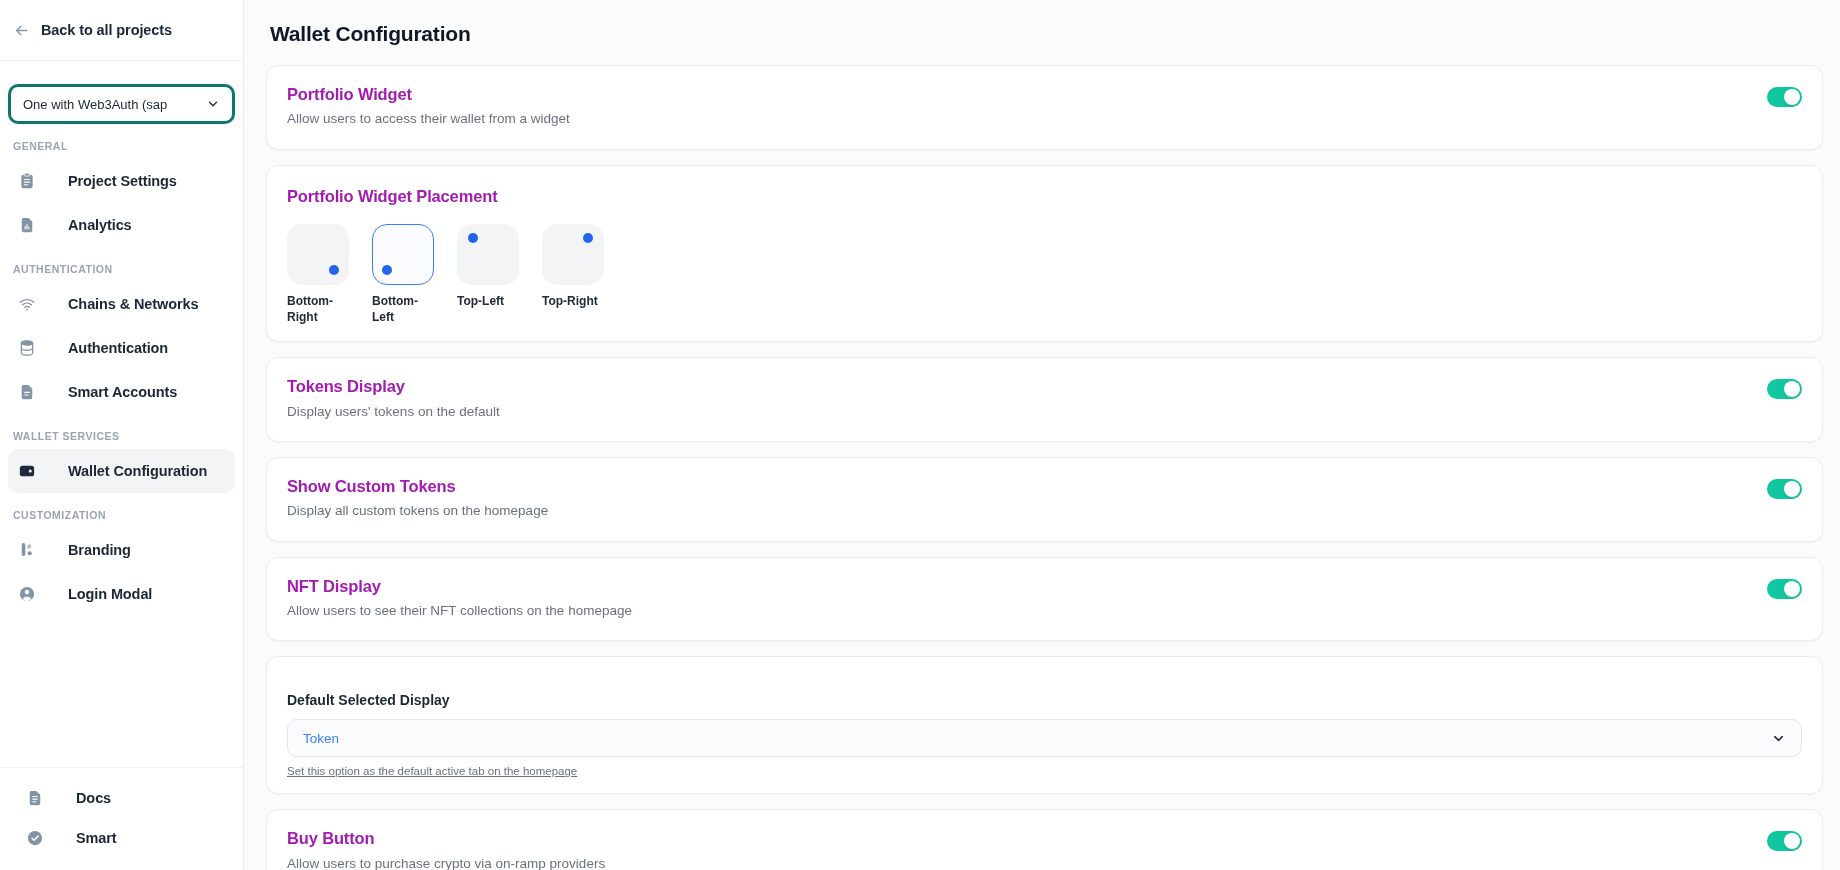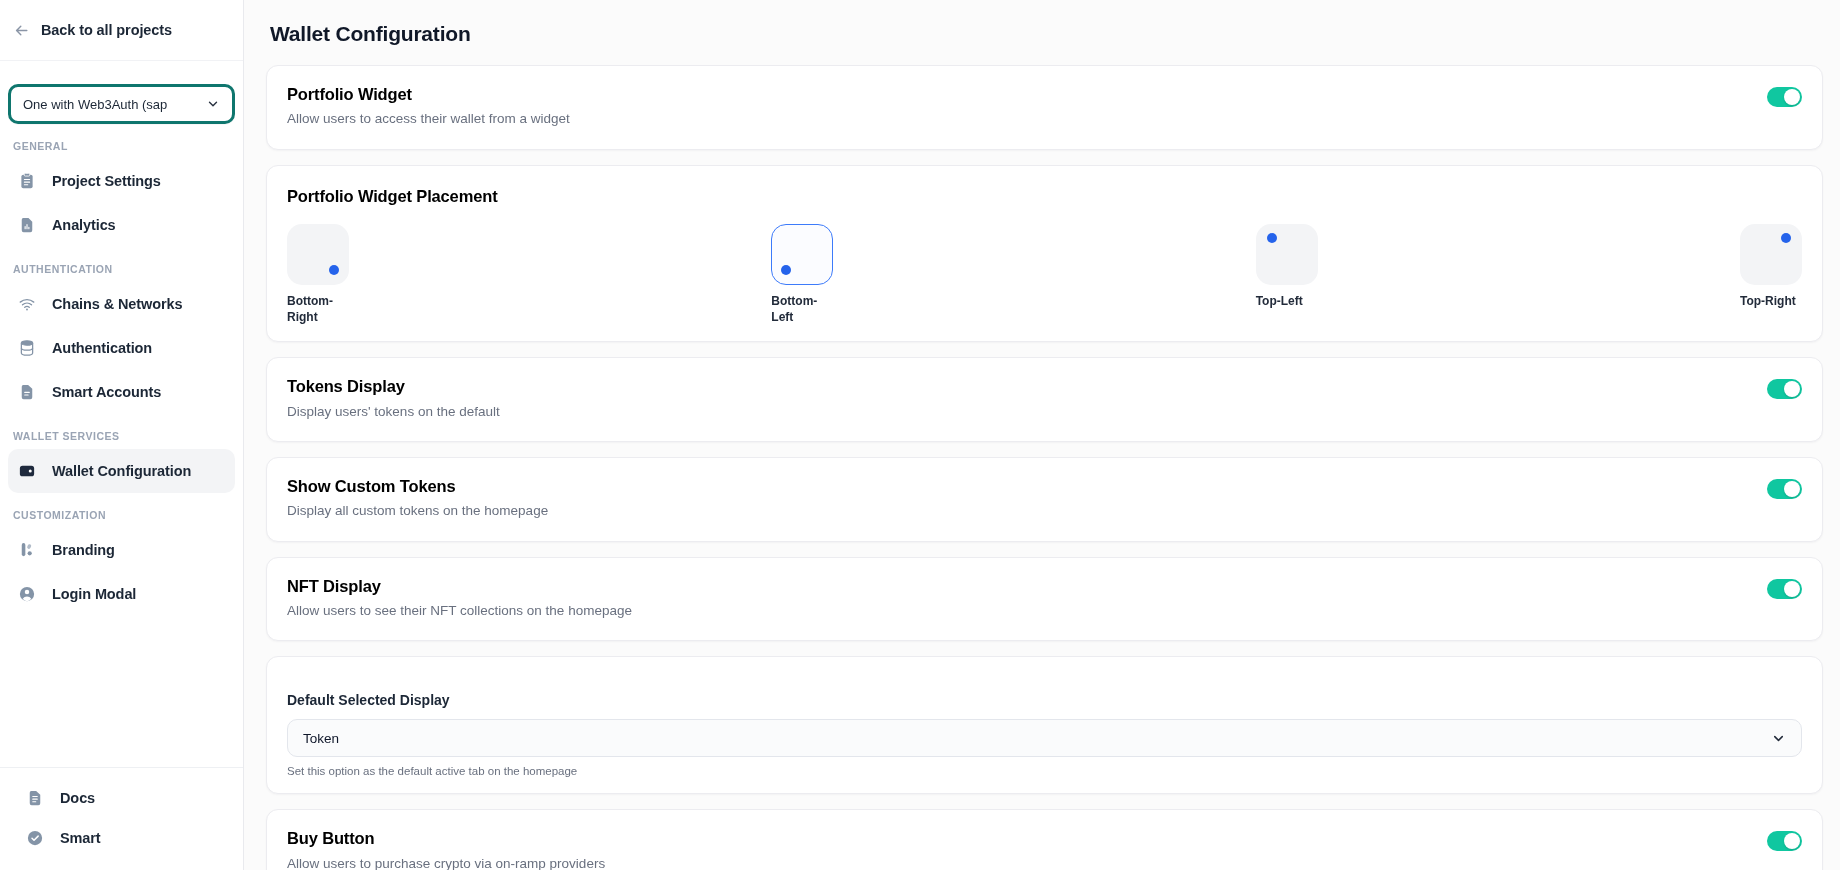--- a/index.html
+++ b/index.html
@@ -17,66 +17,66 @@
   .icon svg { display:block; }
 
   .project-select { margin:23px 8px 0; height:40px; border:3px solid #0f766e; border-radius:10px;
     background:#fff; display:flex; align-items:center; padding:0 12px; gap:8px; cursor:pointer;
     box-shadow:0 1px 1px rgba(16,24,40,.03); }
   .project-select .value { font-size:13px; color:#1c2736; white-space:nowrap; overflow:hidden; flex:1; }
 
   .section-label { padding:16px 13px 7px; font-size:10.5px; font-weight:700; color:#9aa4b4;
     letter-spacing:.5px; }
   .nav-item { height:44px; margin:0 8px; padding:0 10px; border-radius:10px;
-    display:flex; align-items:center; gap:16px; cursor:pointer; }
+    display:flex; align-items:center; gap:32px; cursor:pointer; }
   .nav-item .nav-label { font-size:14.5px; font-weight:600; color:#1c2736; letter-spacing:-0.1px; }
   .nav-item.active { background:#f3f4f6; }
   .nav-item.active .nav-label { font-weight:700; }
 
   .sb-footer { margin-top:auto; border-top:1px solid #eef0f3; padding:10px 8px 12px; }
   .sb-footer .nav-item { height:40px; }
 
   
   .main { flex:1; background:#fbfbfb; padding:18px 17px 0 22px; overflow:hidden; }
   .page-title { font-size:21px; font-weight:700; color:#101828; letter-spacing:-0.2px; margin:4px 0 19px 4px; }
 
   .card { background:#fff; border:1px solid #ececf0; border-radius:12px;
     box-shadow:0 1px 2px rgba(16,24,40,.04); margin-bottom:15px; }
   .toggle-card { display:flex; justify-content:space-between; align-items:flex-start;
     padding:18px 20px 20px; }
-  .card-title { font-size:16.5px; font-weight:700; color:#000000; letter-spacing:-0.15px; line-height:1.3; }
+  .card-title { font-size:16.5px; font-weight:700; color:#a21caf; letter-spacing:-0.15px; line-height:1.3; }
   .card-sub { font-size:13.5px; color:#69707f; margin-top:5px; line-height:1.35; }
 
   .toggle { width:35px; height:20px; border-radius:999px; background:var(--accent-green,#10c7a0);
     position:relative; cursor:pointer; flex:none; margin-top:3px; }
   .toggle .knob { position:absolute; top:2px; right:2px; width:16px; height:16px; border-radius:50%;
     background:#fff; box-shadow:0 1px 2px rgba(0,0,0,.15); }
 
   
   .placement-card { padding:20px 20px 16px; }
-  .tiles { display:flex; gap:23px; margin-top:17px; align-items:flex-start;justify-content:space-between; }
+  .tiles { display:flex; gap:23px; margin-top:17px; align-items:flex-start; }
   .tile-option { width:62px; cursor:pointer; }
   .tile { width:62px; height:61px; border-radius:15px; background:#f3f4f6; border:1.6px solid transparent;
     position:relative; }
   .tile-option.selected .tile { background:#fbfcff; border-color:var(--selected-border,#3b82f6); }
   .dot { position:absolute; width:10px; height:10px; border-radius:50%; background:var(--accent-blue,#2563eb); }
   .pos-br { right:9px; bottom:9px; }
   .pos-bl { left:9px; bottom:9px; }
   .pos-tl { left:10px; top:8px; }
   .pos-tr { right:10px; top:8px; }
   .tile-label { margin-top:9px; font-size:12px; font-weight:600; color:#222b3a; line-height:1.3;
     overflow-wrap:break-word; }
 
   
   .select-card { padding:35px 20px 16px; }
   .select-label { font-size:14px; font-weight:600; color:#1c2736; }
   .select { margin-top:11px; height:38px; border:1px solid #e3e6ec; border-radius:10px; background:#fafbfc;
     display:flex; align-items:center; justify-content:space-between; padding:0 15px; cursor:pointer; }
-  .select-value { font-size:13.5px; color:#0f172a; }
-  .select-hint { margin-top:8px; font-size:11.5px; color:#69707f; }
+  .select-value { font-size:13.5px; color:#3b82f6; }
+  .select-hint { margin-top:8px; font-size:11.5px; color:#69707f;text-decoration:underline; }
 </style>
 </head>
 <body>
 
 <div class="app">
 
   <aside class="sidebar">
 
     <div class="sb-header">
       <span class="icon">

